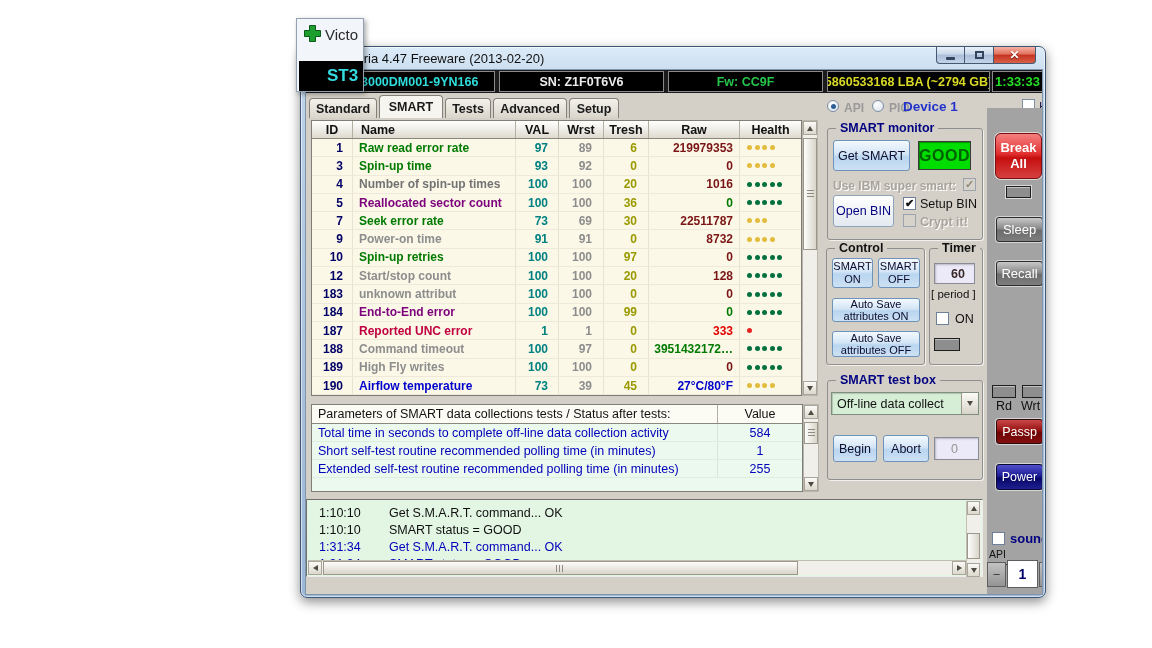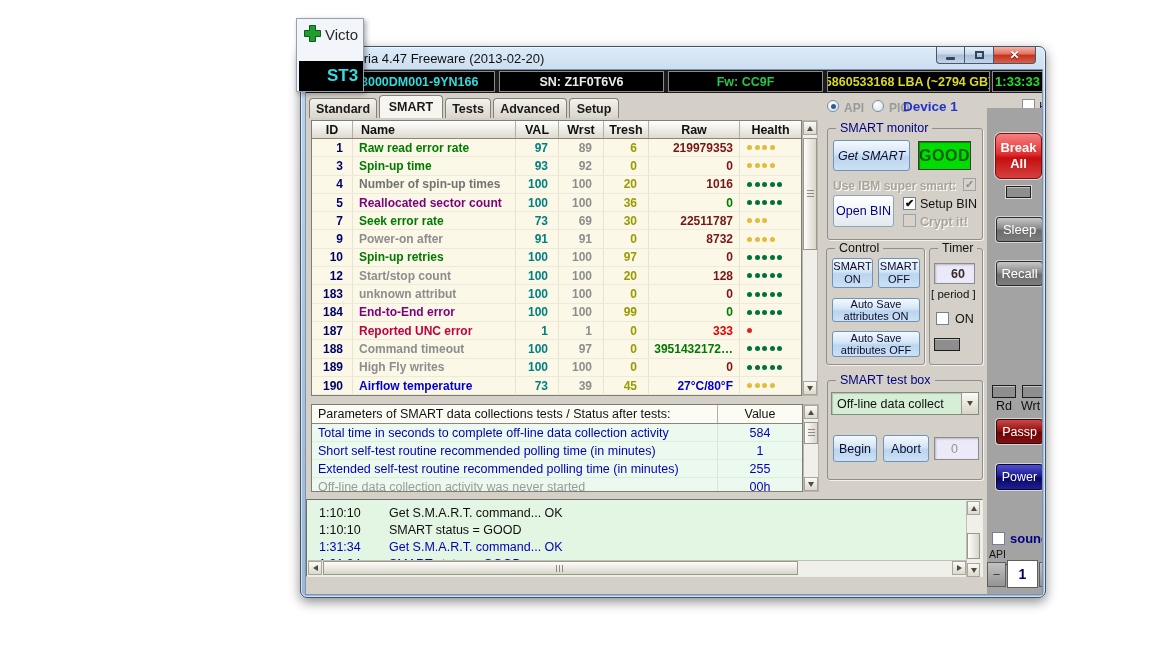--- a/index.html
+++ b/index.html
@@ -94,33 +94,33 @@
   .params-table { position:absolute; left:5px; top:334px; width:492px; height:88px; background:#ecf9ee; border:1px solid #7e7e76; overflow:hidden; }
   .phead { display:flex; height:19px; background:#fcfcf4; border-bottom:1px solid #8a887e; font-size:12.5px; color:#111; }
   .phead .pt { width:406px; display:flex; align-items:center; padding-left:6px; border-right:1px solid #b3afa2; }
   .phead .pv { flex:1; display:flex; align-items:center; justify-content:center; }
   .prow { display:flex; height:18px; font-size:12.5px; border-bottom:1px solid #dcefdf; }
   .prow .pt { width:406px; display:flex; align-items:center; padding-left:6px; border-right:1px solid #d4e7d8; white-space:nowrap; overflow:hidden; }
   .prow .pv { flex:1; display:flex; align-items:center; justify-content:center; }
 
   
   .gbox { position:absolute; border:1px solid #8f8f8f; border-radius:3px; box-shadow:1px 1px 0 rgba(255,255,255,.7); }
-  .gbox > .glabel { position:absolute; top:-8px; left:8px; background:#d4d0c7; padding:0 4px; font-size:12.5px; font-weight:normal; }
+  .gbox > .glabel { position:absolute; top:-8px; left:8px; background:#d4d0c7; padding:0 4px; font-size:12.5px; font-weight:bold; }
   .gb-monitor { left:521px; top:58px; width:156px; height:112px; }
   .gb-control { left:520px; top:178px; width:99px; height:117px; }
   .gb-timer { left:623px; top:178px; width:54px; height:117px; }
   .gb-test { left:521px; top:310px; width:156px; height:100px; }
   .lbl-navy { color:#000080; }
   .lbl-black { color:#101010; }
 
   .btn { position:absolute; display:flex; align-items:center; justify-content:center; text-align:center;
     border-radius:3px; cursor:pointer; }
   .btn-blue { background:linear-gradient(180deg,#f3f9fe 0%,#d4e5f6 45%,#b9d5ef 55%,#cde1f4 100%); border:1px solid #6d93bb; color:#0c0c2e; }
   .btn-pale { background:linear-gradient(180deg,#ffffff 0%,#e3e9f0 100%); border:1px solid #8ea4bc; color:#000080; }
-  .b-getsmart { left:527px; top:70px; width:77px; height:31px; font-size:12.5px;font-style:italic; }
+  .b-getsmart { left:527px; top:70px; width:77px; height:31px; font-size:12.5px; }
   .good-box { position:absolute; left:612px; top:71px; width:53px; height:29px; background:#00dd00; border:1px solid #3a3a3a;
     box-shadow:inset 1px 1px 1px rgba(0,0,0,.35); display:flex; align-items:center; justify-content:center;
     font-size:16px; font-weight:900; letter-spacing:.5px; color:#006100; }
   .ibm-label { position:absolute; left:527px; top:109px; font-size:12px; font-weight:bold; color:#a8a49b; text-shadow:1px 1px 0 #ffffff; }
   .cb { position:absolute; width:13px; height:13px; background:#fff; border:1px solid #70809a; display:flex; align-items:center; justify-content:center;
     font-size:11px; font-weight:bold; color:#101010; line-height:1; }
   .cb.disabled { background:#d7d3ca; color:#8f8b82; border-color:#9aa2ae; }
   .cb-ibm { left:657px; top:108px; }
   .b-openbin { left:527px; top:125px; width:61px; height:32px; font-size:12.5px; }
   .cb-savebin { left:597px; top:127px; }
@@ -324,21 +324,21 @@
               <div class="c-tresh">30</div>
               <div class="c-raw" style="color: rgb(122, 21, 21);">22511787</div>
               <div class="c-health">
                 <span class="dot" style="background: rgb(226, 188, 60);"></span>
                 <span class="dot" style="background: rgb(226, 188, 60);"></span>
                 <span class="dot" style="background: rgb(226, 188, 60);"></span>
               </div>
             </div>
             <div class="trow">
               <div class="c-id">9</div>
-              <div class="c-name" style="color: rgb(141, 141, 141);">Power-on after</div>
+              <div class="c-name" style="color: rgb(141, 141, 141);">Power-on time</div>
               <div class="c-val">91</div>
               <div class="c-wrst">91</div>
               <div class="c-tresh">0</div>
               <div class="c-raw" style="color: rgb(122, 21, 21);">8732</div>
               <div class="c-health">
                 <span class="dot" style="background: rgb(226, 188, 60);"></span>
                 <span class="dot" style="background: rgb(226, 188, 60);"></span>
                 <span class="dot" style="background: rgb(226, 188, 60);"></span>
                 <span class="dot" style="background: rgb(226, 188, 60);"></span>
               </div>
@@ -482,24 +482,20 @@
               <div class="pt" style="color: rgb(0, 0, 187);">Total time in seconds to complete off-line data collection activity</div>
               <div class="pv" style="color: rgb(0, 0, 187);">584</div>
             </div>
             <div class="prow">
               <div class="pt" style="color: rgb(0, 0, 187);">Short self-test routine recommended polling time (in minutes)</div>
               <div class="pv" style="color: rgb(0, 0, 187);">1</div>
             </div>
             <div class="prow">
               <div class="pt" style="color: rgb(0, 0, 187);">Extended self-test routine recommended polling time (in minutes)</div>
               <div class="pv" style="color: rgb(0, 0, 187);">255</div>
-            </div>
-            <div class="prow">
-              <div class="pt" style="color: rgb(154, 154, 154);">Off-line data collection activity was never started</div>
-              <div class="pv" style="color: rgb(0, 0, 187);">00h</div>
             </div>
           </div>
       </div>
       <div class="vscroll sv-params">
         <div class="sb-btn" style="top:0;">
             <span class="arr-u"></span>
           </div>
         <div class="sb-thumb" style="top:17px; height:22px;">
             <span class="grip-h"></span>
           </div>

